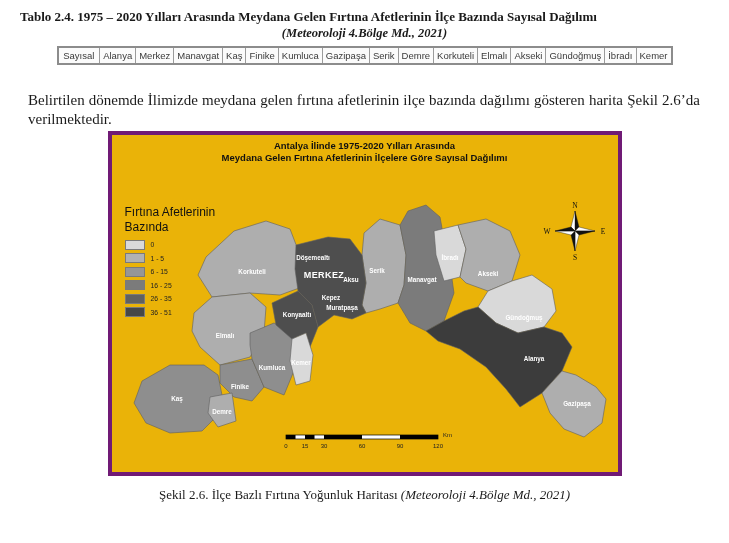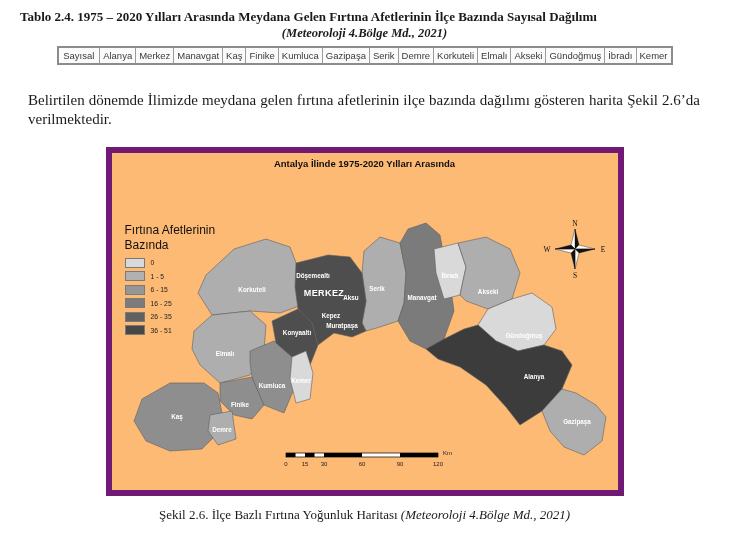--- a/index.html
+++ b/index.html
@@ -26,22 +26,22 @@
     padding:1px 3px;background:#ffffff;
   }
   table.data tr.hdr td{background:#fbfbfb;padding:2px 3px;}
   table.data td.rowhead{width:46px;}
   .body-par{
     margin:26px 29px 0 28px;font-size:15px;line-height:1.28;
     text-align:justify;
     font-family:Liberation Serif, serif;
   }
   .figure-box{
-    width:506px;height:337px;margin:17px auto 0;border:6px solid #701a75;
-    position:relative;background:#fdba74;
+    width:506px;height:337px;margin:1px auto 0;border:4px solid #701a75;
+    position:relative;background:#eab308;
   }
   .fig-title{
     position:absolute;top:5px;left:0;right:0;text-align:center;
     font-family:"Liberation Sans",sans-serif;font-weight:bold;
     font-size:9.5px;line-height:1.3;color:#111;
   }
   .legend{
     position:absolute;left:13px;top:70px;
     font-family:"Liberation Sans",sans-serif;
   }
@@ -91,20 +91,21 @@
     <td>Kemer</td>
   </tr>
 </tbody>
   </table>
 
 <p class="body-par">Belirtilen dönemde İlimizde meydana gelen fırtına afetlerinin ilçe bazında dağılımı gösteren harita Şekil 2.6’da verilmektedir.</p>
 
 <div class="figure-box">
   <div class="fig-title">
     <div>Antalya İlinde 1975-2020 Yılları Arasında</div>
+    <div>Meydana Gelen Fırtına Afetlerinin İlçelere Göre Sayısal Dağılımı</div>
   </div>
 
   <div class="legend">
     <div class="legend-title">
       <div>Fırtına Afetlerinin</div>
       <div>Bazında</div>
     </div>
     <div class="legend-rows">
       <div class="legend-row">
         <div class="legend-swatch" style="background: rgb(217, 217, 217);"></div>

